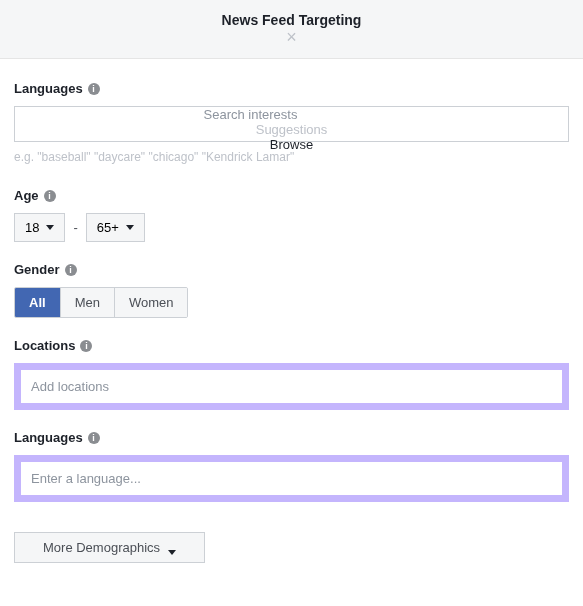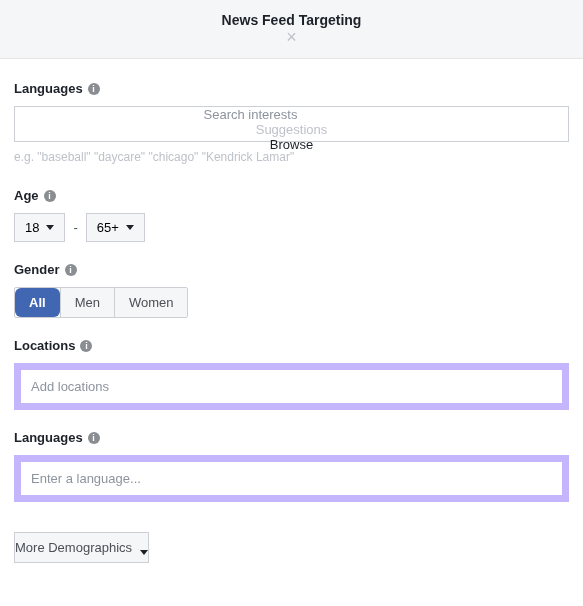--- a/index.html
+++ b/index.html
@@ -137,34 +137,33 @@
   background: #f5f6f7;
   color: #4b4f56;
   cursor: pointer;
   border-left: 1px solid #ccd0d5;
 }
 .gender-btn:first-child { border-left: none; }
 .gender-btn.active {
   background: #4267b2;
   color: #fff;
   font-weight: bold;
-  border-radius: 6px;
 }
 .text-input {
   width: 100%;
   border: 7px solid #c4b5fd;
   padding: 9px 10px;
   font-size: 13px;
   outline: none;
 }
 .text-input::placeholder { color: #8d949e; }
 .more-demo {
   border: 1px solid #ccd0d5;
   background: #f5f6f7;
-  padding: 7px 0;
+  padding: 7px 28px;
   display: inline-flex;
   align-items: flex-end;
   gap: 8px;
   cursor: pointer;
   font-size: 13px;
   color: #4b4f56;
   margin-top: 10px;
 }
 </style>
 </head>

